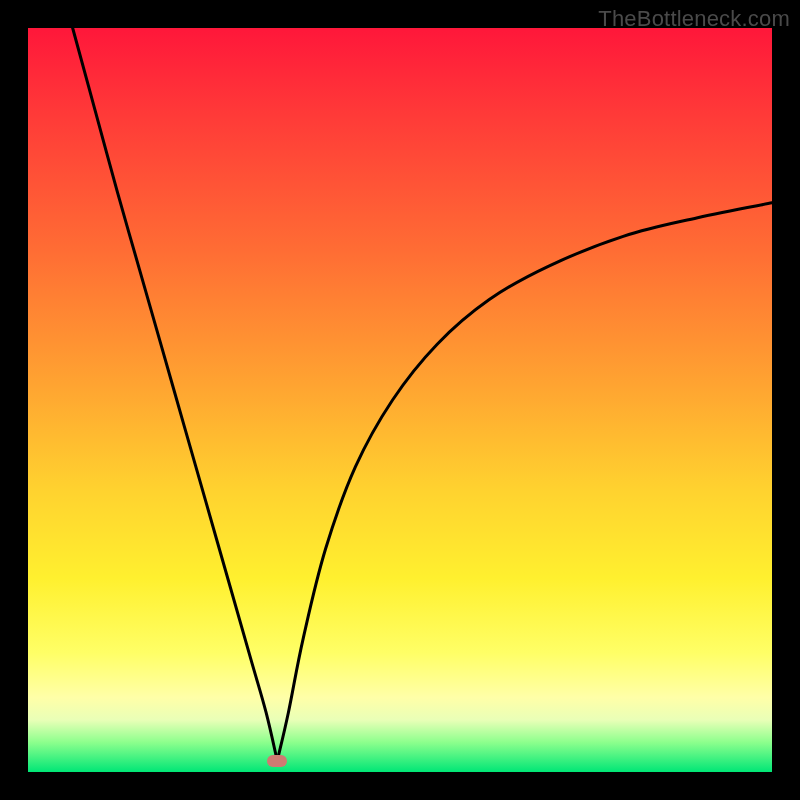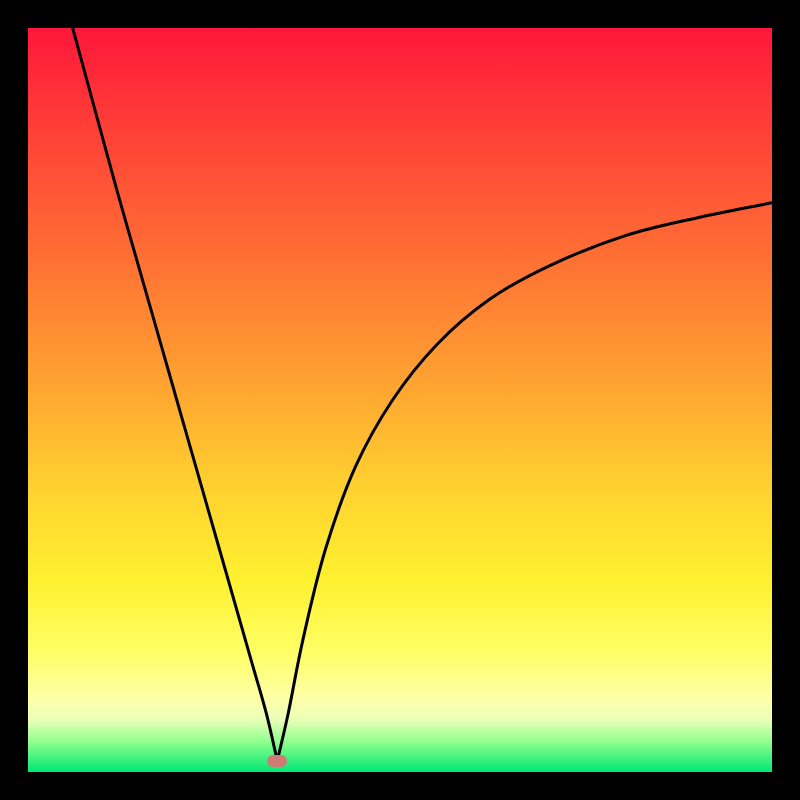--- a/index.html
+++ b/index.html
@@ -75,13 +75,14 @@
   <div class="plot">
 
     <svg class="curve" viewBox="0 0 744 744" preserveAspectRatio="none">
       <path id="left-path" fill="none" stroke="#000" stroke-width="3" stroke-linecap="round" d="M 44.64,0 C 48.6576,14.731200000000005 58.92479999999999,52.377600000000044 66.96,81.84000000000003 C 74.9952,111.30240000000002 81.2448,134.88719999999995 89.28,163.67999999999995 C 97.3152,192.47279999999995 103.56479999999999,213.67679999999996 111.6,241.79999999999995 C 119.6352,269.92319999999995 125.88479999999998,291.7968 133.92,319.92 C 141.9552,348.0432 148.20479999999998,369.91679999999997 156.23999999999998,398.03999999999996 C 164.27519999999998,426.16319999999996 170.5248,448.0368 178.56,476.16 C 186.5952,504.2832 192.84480000000002,526.1568 200.88000000000002,554.28 C 208.91520000000003,582.4032 216.504,608.9639999999999 223.2,632.4 C 229.896,655.836 233.39280000000002,666.4008 238.08,684.48 C 242.7672,702.5592 247.2312,724.1352 249.24,732.84"></path>
       <path id="right-path" fill="none" stroke="#000" stroke-width="3" stroke-linecap="round" d="M 249.24,732.84 C 251.24880000000002,724.1352 255.7128,706.5768 260.4,684.48 C 265.0872,662.3832 268.58399999999995,639.5424 275.28,610.08 C 281.976,580.6176 288.22560000000004,551.6016 297.6,520.8 C 306.9744,489.99839999999995 315.3072,465.744 327.36,438.96000000000004 C 339.4128,412.17600000000004 349.8288,394.0968 364.56,372 C 379.2912,349.9032 391.79040000000003,334.27920000000006 409.20000000000005,316.20000000000005 C 426.60960000000006,298.12080000000003 441.192,285.6216 461.28,271.56 C 481.36799999999994,257.4984 496.6943999999999,249.46319999999997 520.8,238.07999999999998 C 544.9055999999999,226.6968 568.416,217.02480000000003 595.2,208.32000000000005 C 621.984,199.61520000000007 642.816,195.74640000000002 669.6,189.72000000000003 C 696.384,183.69360000000003 730.608,177.51840000000004 744,174.84000000000003"></path>
     </svg>
 
     <div id="min-marker" class="min-marker" style="left: 249.24px; top: 732.84px;"></div>
   </div>
 
+  <div class="watermark">TheBottleneck.com</div>
 </div>
 
 </body></html>

